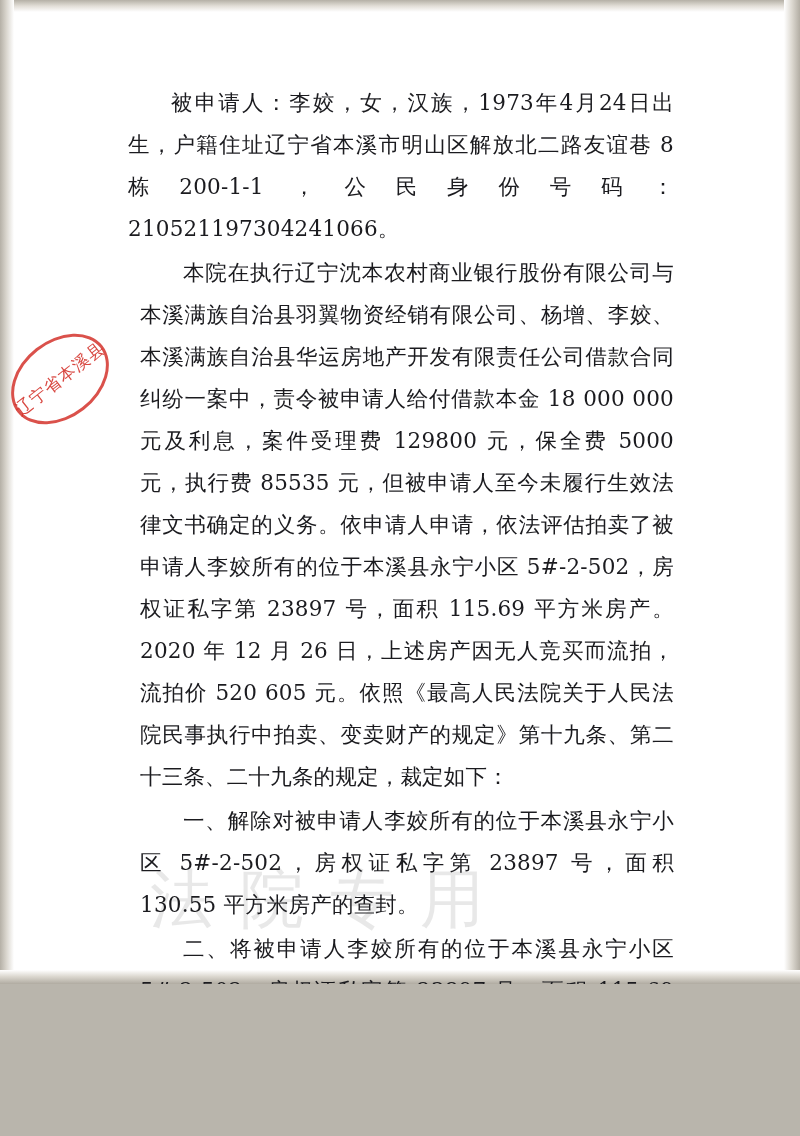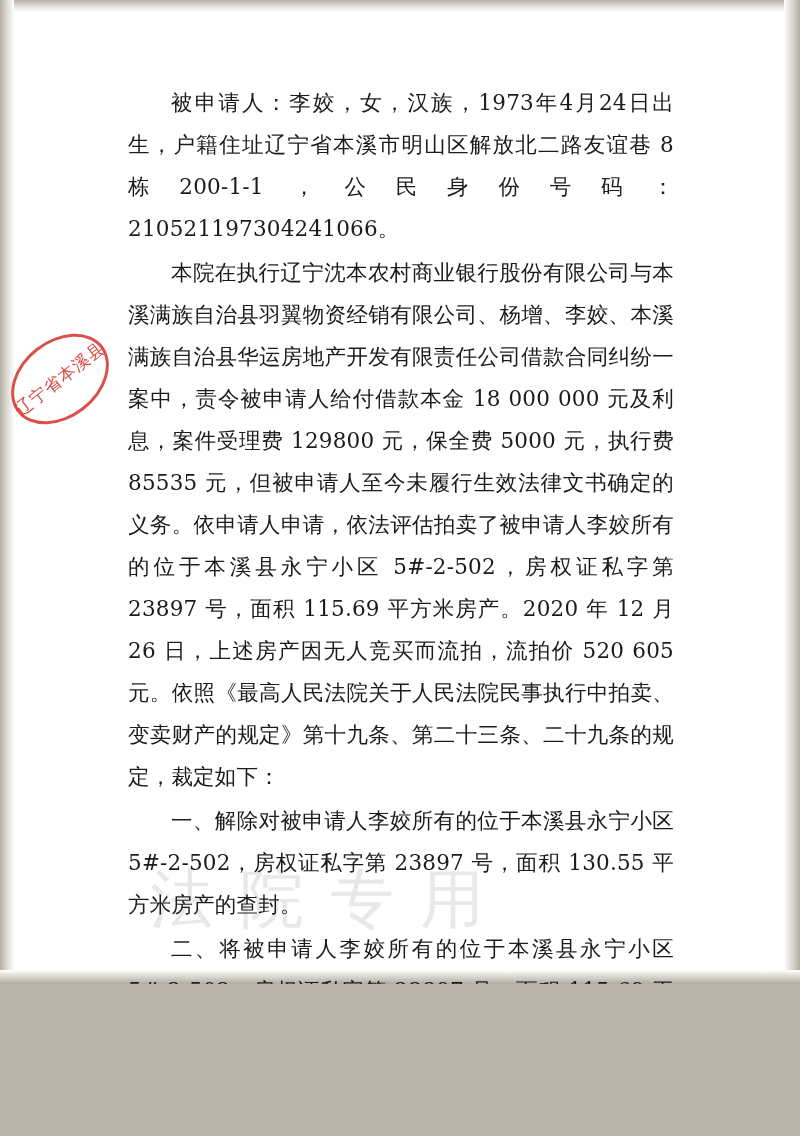--- a/index.html
+++ b/index.html
@@ -52,21 +52,21 @@
     font-size: 21.5px;
     line-height: 42px;
     letter-spacing: 0.2px;
     color: #1b1b1f;
     text-align: justify;
     text-justify: inter-ideograph;
     margin: 0 0 0 0;
     text-indent: 2em;
     font-family: "DejaVu Serif", "Liberation Serif", serif;
   }
-  .para + .para { margin-top: 2px; }
+  .para + .para { margin-top: 2px; margin-left: 12px; }
 
   
   .seal {
     position: absolute;
     left: 6px;
     top: 340px;
     width: 108px;
     height: 78px;
     transform: rotate(-38deg);
     pointer-events: none;

